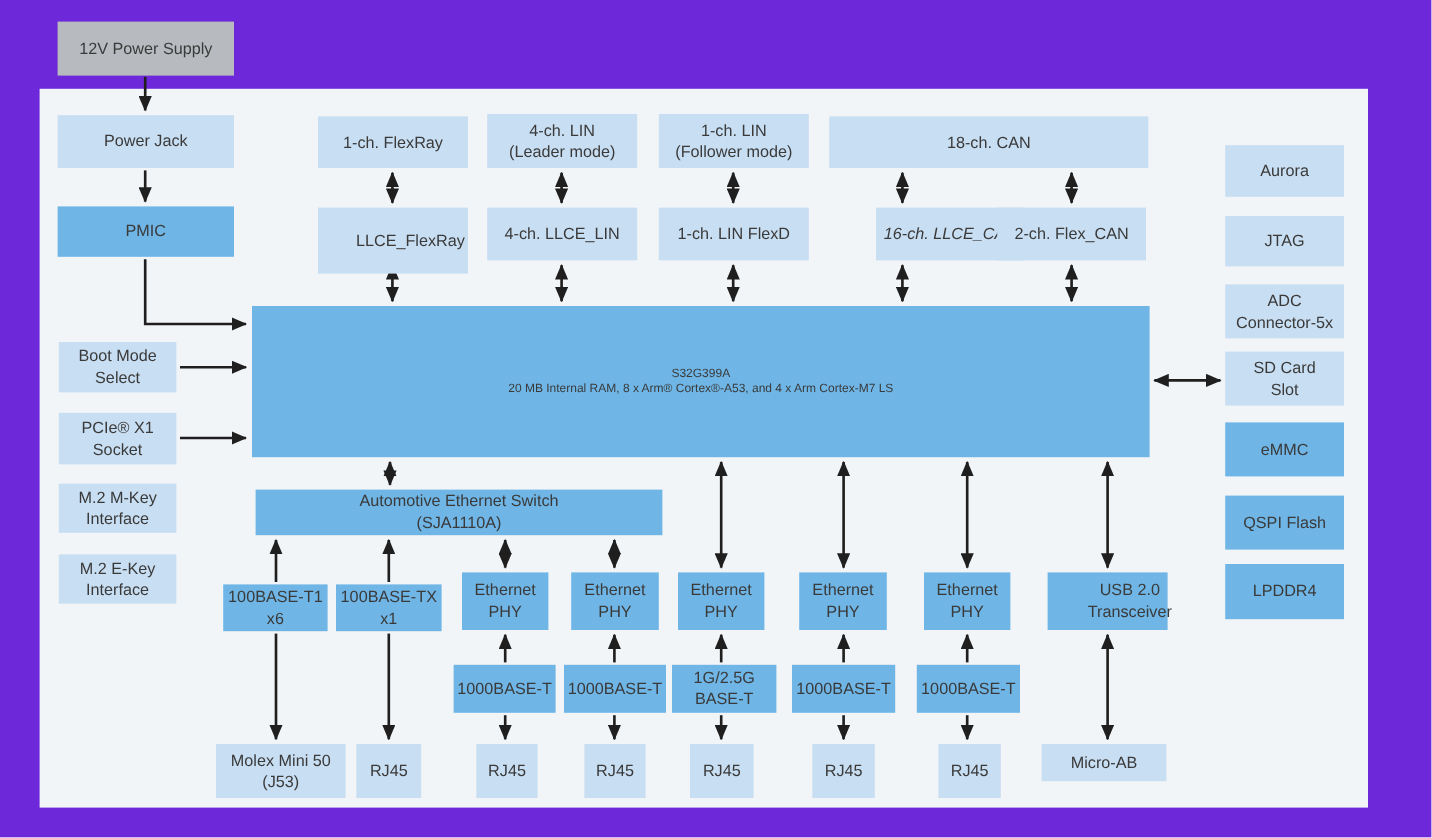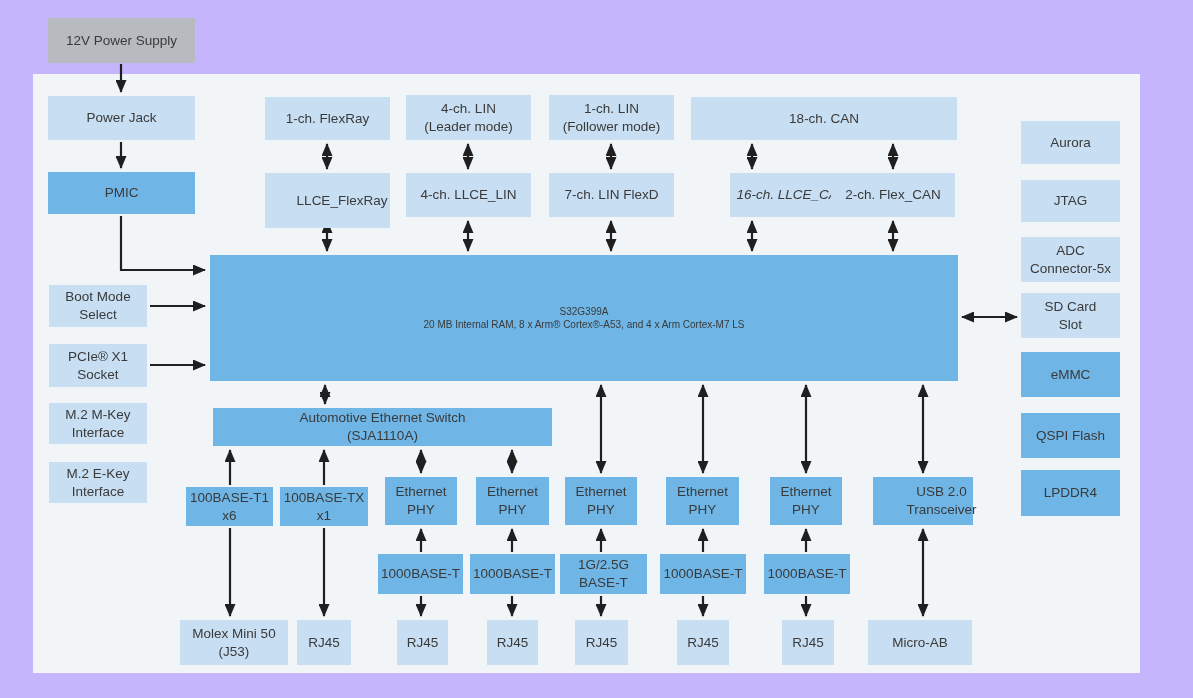--- a/index.html
+++ b/index.html
@@ -5,21 +5,21 @@
   :root{
     --box-light:#c8def2;
     --box-medium:#6fb6e6;
     --box-gray:#b7bbbf;
     --panel-bg:#f2f5f8;
     --ink:#3a3a3a;
     --arrow:#1f1f1f;
   }
   html,body{margin:0;padding:0;background:#fff;}
   .canvas{
-    position:relative;width:1193px;height:698px;background:#c4b5fd;overflow:hidden;
+    position:relative;width:1193px;height:698px;background:#6d28d9;overflow:hidden;
     font-family:"Liberation Sans","DejaVu Sans",sans-serif;color:var(--ink);
   }
   .panel{position:absolute;left:33px;top:74px;width:1107px;height:599px;background:var(--panel-bg);z-index:1;}
   svg.arrows{position:absolute;left:0;top:0;z-index:2;}
   svg.arrows .ln{stroke:var(--arrow);stroke-width:2.2;fill:none;}
   svg.arrows marker path{fill:var(--arrow);}
   .box{
     position:absolute;z-index:3;display:flex;align-items:center;justify-content:center;
     text-align:center;white-space:pre-line;font-size:13.5px;line-height:1.3;
     box-sizing:border-box;padding:2px 3px;
@@ -99,21 +99,21 @@
 
   <div class="box light" style="left:265px;top:97px;width:125px;height:43px;">1-ch. FlexRay</div>
   <div class="box light" style="left:406px;top:95px;width:125px;height:45px;">4-ch. LIN
 (Leader mode)</div>
   <div class="box light" style="left:549px;top:95px;width:125px;height:45px;">1-ch. LIN
 (Follower mode)</div>
   <div class="box light" style="left:691px;top:97px;width:266px;height:43px;">18-ch. CAN</div>
 
   <div class="box light" style="left:265px;top:173px;width:125px;height:55px;padding-left:32px;">LLCE_FlexRay</div>
   <div class="box light" style="left:406px;top:173px;width:125px;height:44px;">4-ch. LLCE_LIN</div>
-  <div class="box light" style="left:549px;top:173px;width:125px;height:44px;">7-ch. LIN FlexD</div>
+  <div class="box light" style="left:549px;top:173px;width:125px;height:44px;">1-ch. LIN FlexD</div>
   <div class="box light" style="left:730px;top:173px;width:124px;height:44px;font-style:italic;">16-ch. LLCE_CAN</div>
   <div class="box light" style="left:831px;top:173px;width:124px;height:44px;">2-ch. Flex_CAN</div>
 
   <div class="box medium chip" style="left:210px;top:255px;width:748px;height:126px;">
     <span>S32G399A</span>
     <span>20 MB Internal RAM, 8 x Arm® Cortex®-A53, and 4 x Arm Cortex-M7 LS</span>
   </div>
 
   <div class="box medium" style="left:213px;top:408px;width:339px;height:38px;">Automotive Ethernet Switch
 (SJA1110A)</div>
@@ -143,21 +143,21 @@
   <div class="box medium" style="left:764px;top:554px;width:86px;height:40px;">1000BASE-T</div>
 
   <div class="box light" style="left:180px;top:620px;width:108px;height:45px;">Molex Mini 50
 (J53)</div>
   <div class="box light" style="left:297px;top:620px;width:54px;height:45px;">RJ45</div>
   <div class="box light" style="left:397px;top:620px;width:51px;height:45px;">RJ45</div>
   <div class="box light" style="left:487px;top:620px;width:51px;height:45px;">RJ45</div>
   <div class="box light" style="left:575px;top:620px;width:53px;height:45px;">RJ45</div>
   <div class="box light" style="left:677px;top:620px;width:52px;height:45px;">RJ45</div>
   <div class="box light" style="left:782px;top:620px;width:52px;height:45px;">RJ45</div>
-  <div class="box light" style="left:868px;top:620px;width:104px;height:45px;">Micro-AB</div>
+  <div class="box light" style="left:868px;top:620px;width:104px;height:31px;">Micro-AB</div>
 
   <div class="box light" style="left:1021px;top:121px;width:99px;height:43px;">Aurora</div>
   <div class="box light" style="left:1021px;top:180px;width:99px;height:42px;">JTAG</div>
   <div class="box light" style="left:1021px;top:237px;width:99px;height:45px;">ADC
 Connector-5x</div>
   <div class="box light" style="left:1021px;top:293px;width:99px;height:45px;">SD Card
 Slot</div>
   <div class="box medium" style="left:1021px;top:352px;width:99px;height:45px;">eMMC</div>
   <div class="box medium" style="left:1021px;top:413px;width:99px;height:45px;">QSPI Flash</div>
   <div class="box medium" style="left:1021px;top:470px;width:99px;height:46px;">LPDDR4</div>

